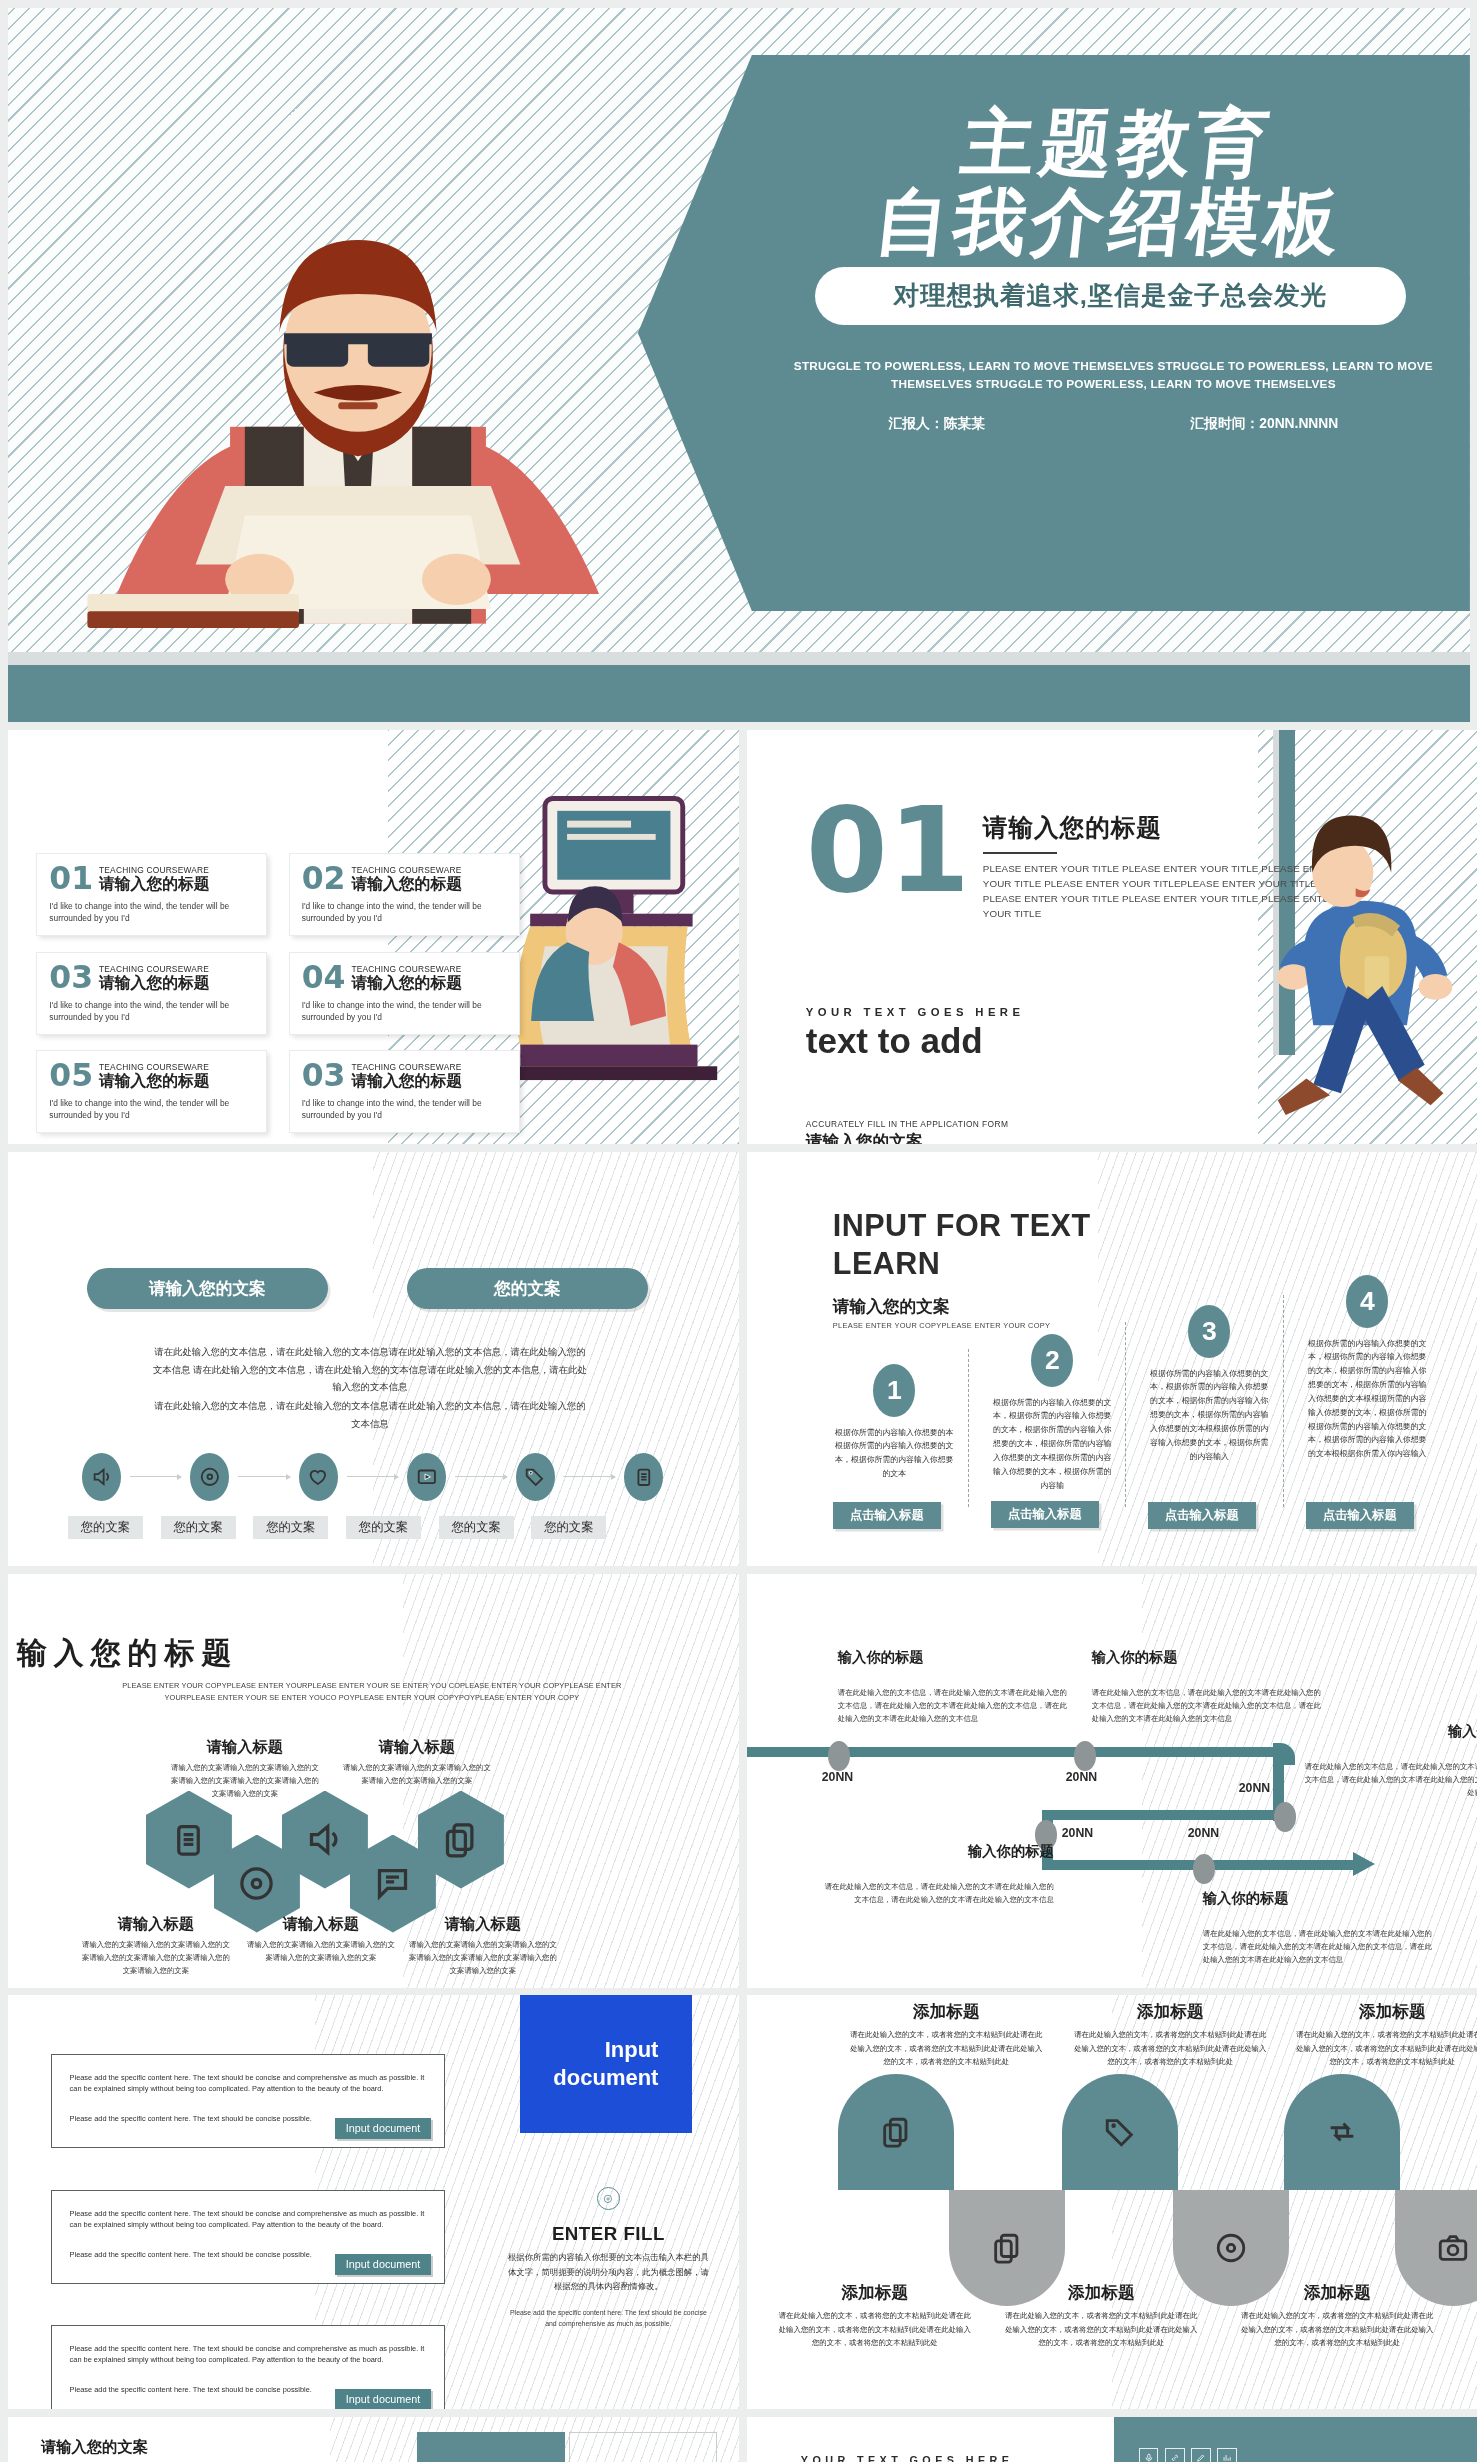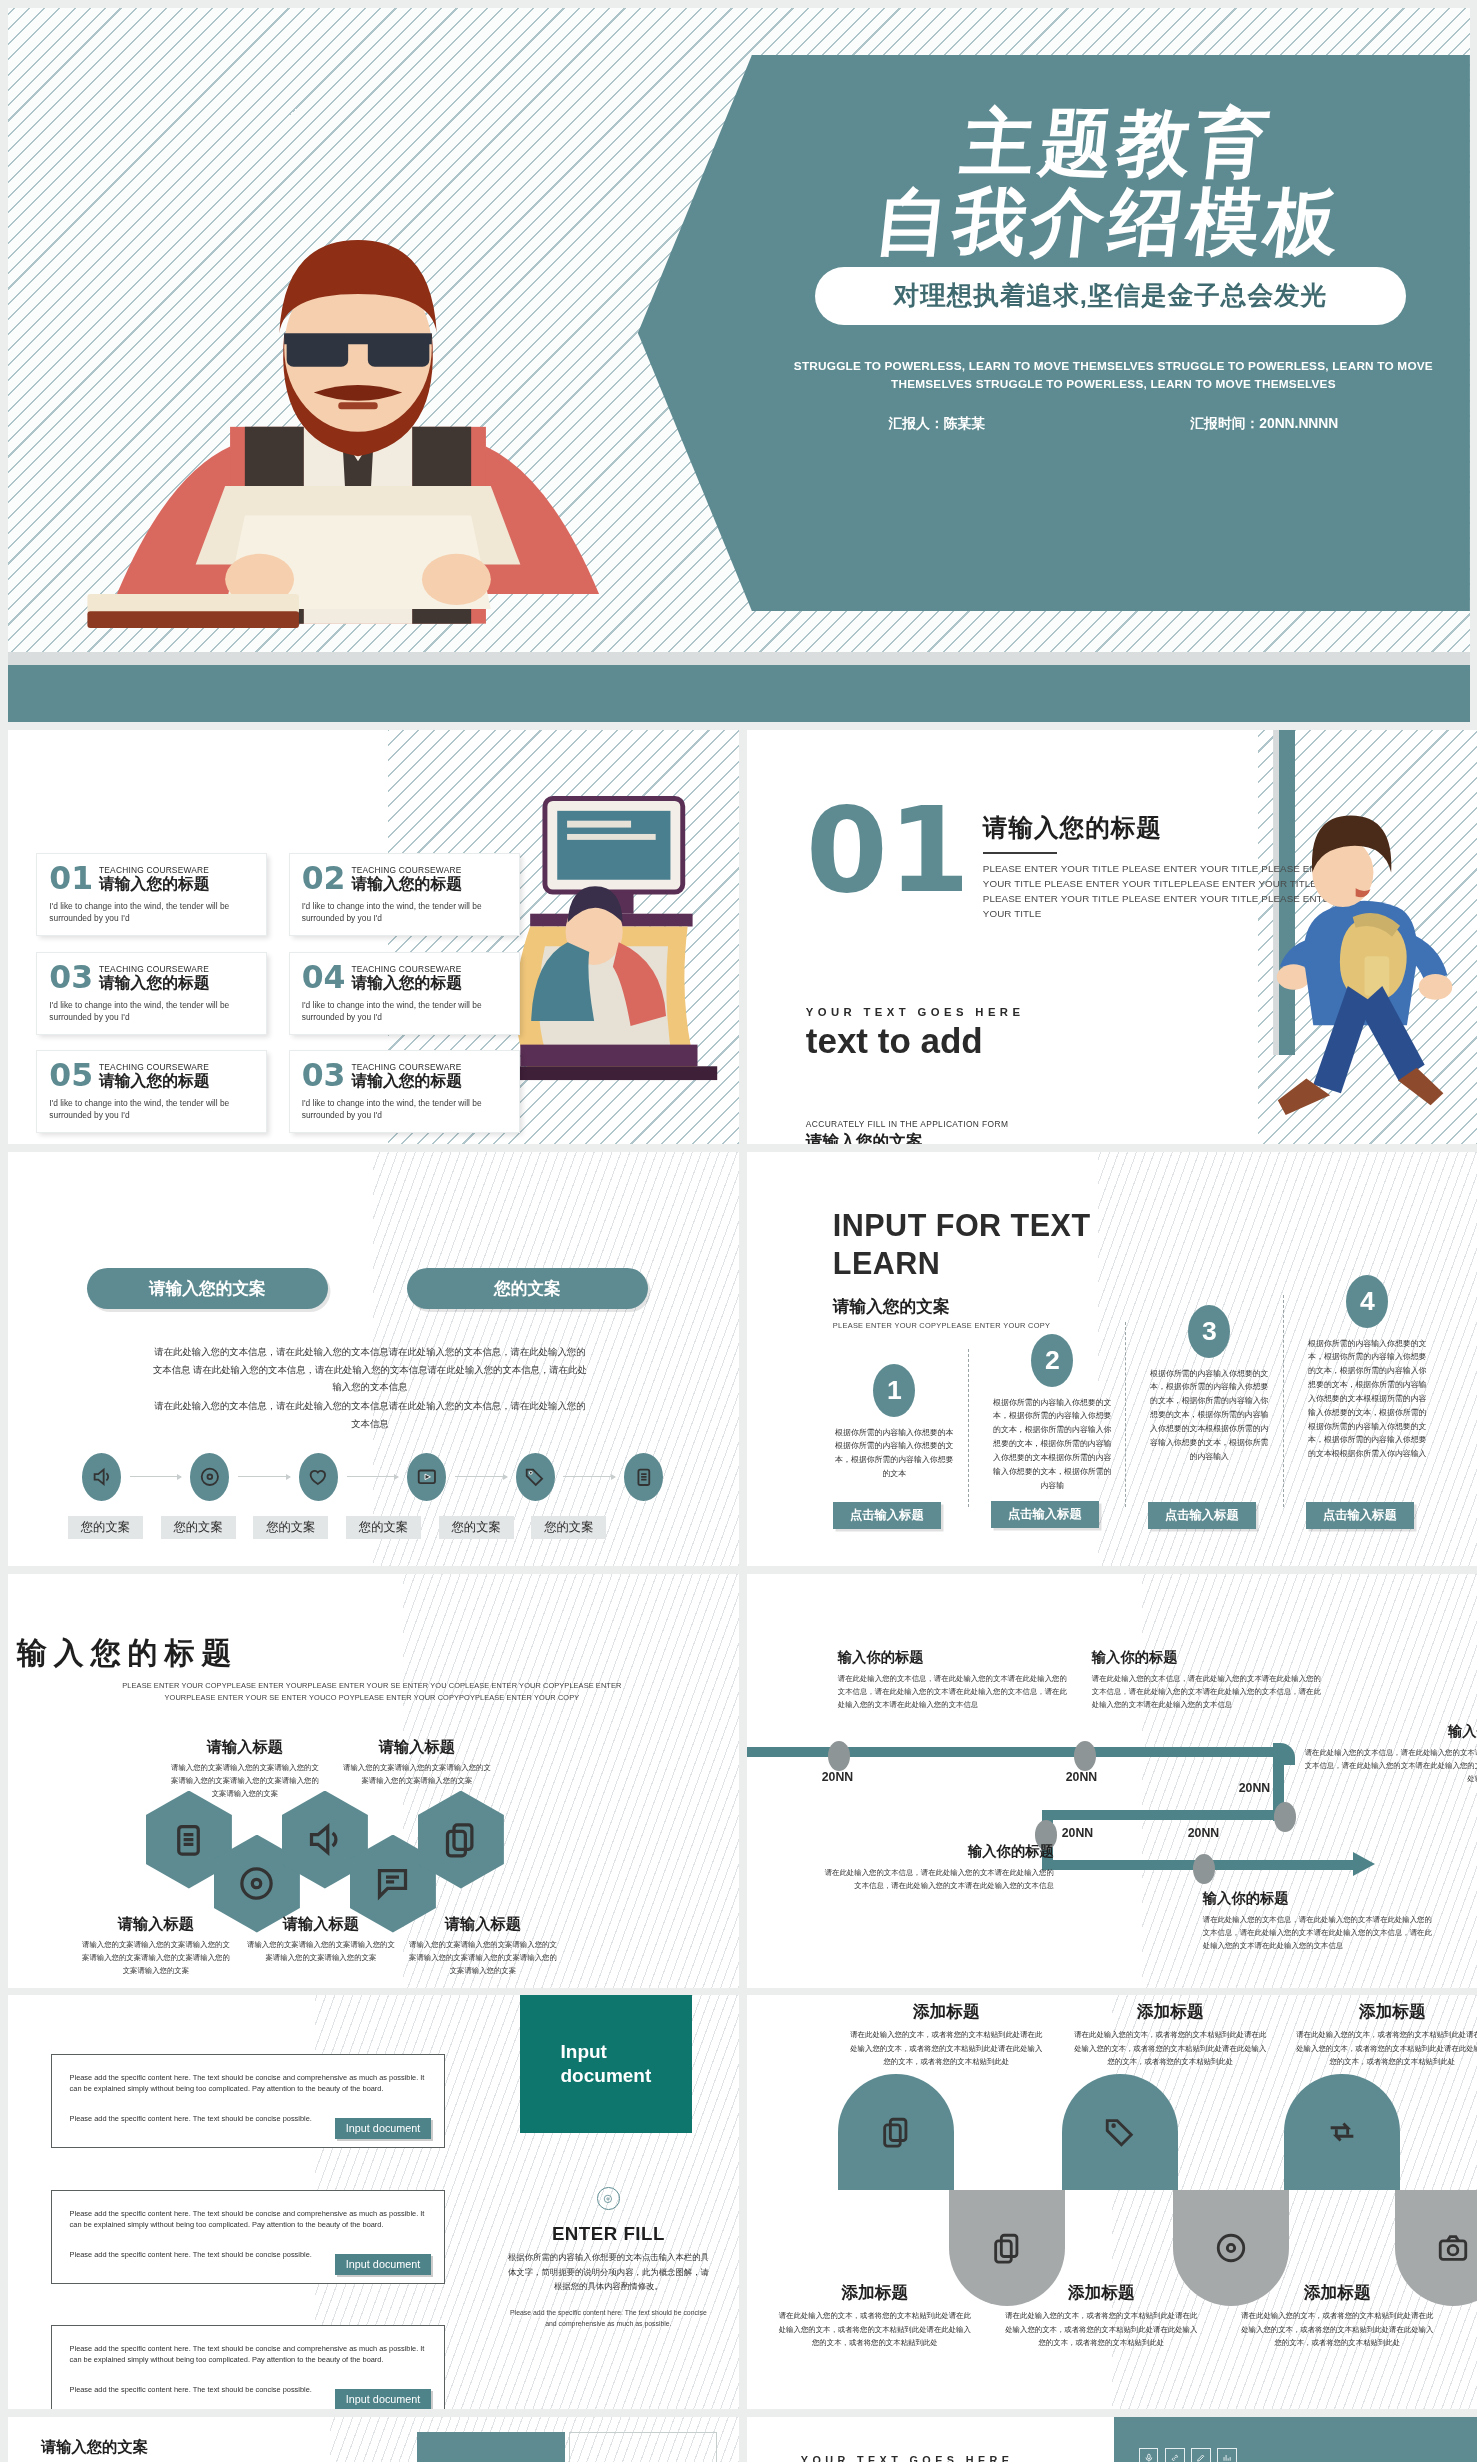--- a/index.html
+++ b/index.html
@@ -159,33 +159,33 @@
   .hxlabel{ position:absolute; width:148px; text-align:center;}
   .hxlabel .t{ font-size:15.3px; font-weight:bold; color:#1f1f1f;}
   .hxlabel .d{ font-size:7.4px; line-height:1.7; color:#333; margin-top:4.9px;}
 
   
   .tlseg{ position:absolute; background:#4e838a;}
   .tlnode{ position:absolute; width:22.7px; height:30.5px; border-radius:50%; background:#8e9596;}
   .tlyear{ position:absolute; font-size:12.3px; font-weight:bold; color:#2a2a2a;}
   .tlbox{ position:absolute; width:231px;}
   .tlbox .t{ font-size:14.3px; font-weight:bold; color:#1f1f1f;}
-  .tlbox .d{ font-size:7.4px; line-height:1.8; color:#333; margin-top:5px;}
+  .tlbox .d{ font-size:7.4px; line-height:1.8; color:#333; margin-top:19px;}
 
   
   .docbox{ position:absolute; left:43px; width:394px; height:94px; background:#fff;
            border:1.5px solid #5a5f60;}
   .docbox p{ font-size:7.4px; line-height:1.5; color:#2e2e2e; }
   .docbox .p1{ position:absolute; left:17.7px; top:16.7px; width:355px;}
   .docbox .p2{ position:absolute; left:17.7px; top:58px; width:355px;}
   .docbtn{ position:absolute; right:12.8px; bottom:8.9px; background:#4e838a; color:#fff;
            font-size:10.8px; padding:4.4px 10.8px; box-shadow:2px 2px 0 0 rgba(0,0,0,.2);}
-  .bigTeal{ position:absolute; left:512px; top:0; width:172px; height:138px; background:#0f766e;
-            display:flex; align-items:center; justify-content:center; text-align:left;
-            color:#fff; font-size:19px; font-weight:bold; line-height:1.3;}
+  .bigTeal{ position:absolute; left:512px; top:0; width:172px; height:138px; background:#1d4ed8;
+            display:flex; align-items:center; justify-content:center; text-align:right;
+            color:#fff; font-size:22px; font-weight:bold; line-height:1.3;}
   .etBlock{ position:absolute; left:497px; top:192px; width:207px; text-align:center;}
   .etBlock .cd{ width:22.7px; height:22.7px; border:1.5px solid #5d8b91; border-radius:50%;
                 margin:0 auto 12.8px; display:flex; align-items:center; justify-content:center;}
   .etBlock h3{ font-size:18.7px; font-weight:bold; color:#1f1f1f; letter-spacing:0.5px;}
   .etBlock .cn{ font-size:8.4px; line-height:1.75; color:#2c2c2c; margin-top:4.9px;}
   .etBlock .en{ font-size:6.9px; line-height:1.65; color:#3b3b3b; margin-top:12.8px;}
 
   
   .semi-up{ position:absolute; width:116px; height:116px; background:#5d8b91;
             border-radius:50% 50% 0 0; display:flex; align-items:center; justify-content:center;}

